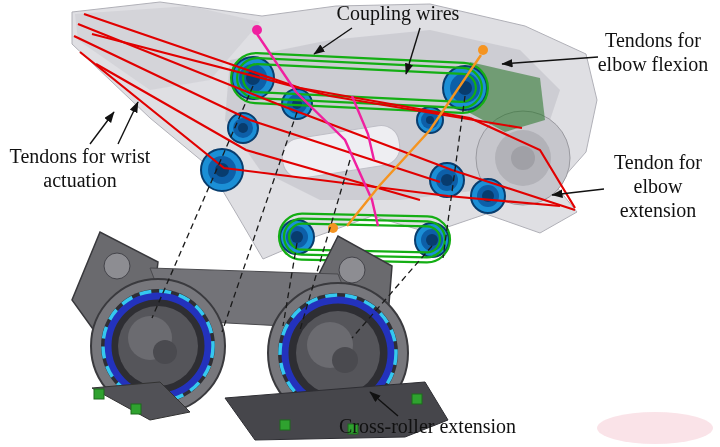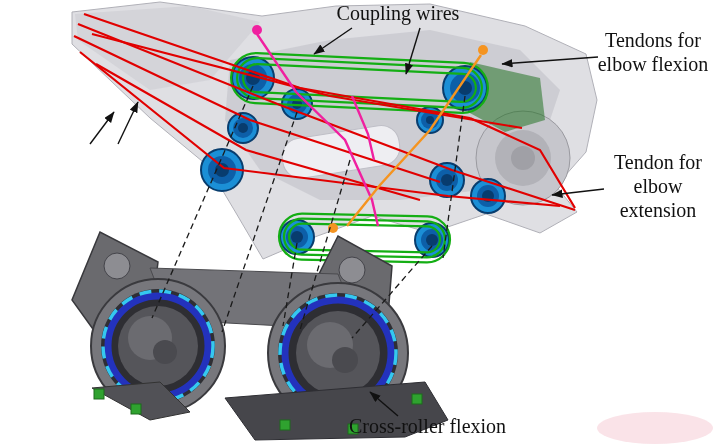--- a/index.html
+++ b/index.html
@@ -216,17 +216,18 @@
       <line class="leader" x1="598" y1="57" x2="502" y2="64" marker-end="url(#arr)"></line>
       <line class="leader" x1="604" y1="189" x2="552" y2="195" marker-end="url(#arr)"></line>
       <line class="leader" x1="398" y1="416" x2="370" y2="392" marker-end="url(#arr)"></line>
     </g>
   </svg>
 
   <div class="fig-label" style="left:318px;top:1px;width:160px;">Coupling wires</div>
 
   <div class="fig-label" style="left:588px;top:28px;width:130px;">Tendons for elbow flexion</div>
 
+  <div class="fig-label" style="left:2px;top:144px;width:156px;">Tendons for wrist actuation</div>
 
   <div class="fig-label" style="left:598px;top:150px;width:120px;">Tendon for elbow extension</div>
 
-  <div class="fig-label" style="left:295px;top:414px;width:265px;">Cross-roller flexion</div>
+  <div class="fig-label" style="left:295px;top:414px;width:265px;">Cross-roller extension</div>
 </div>
 
 </body></html>

